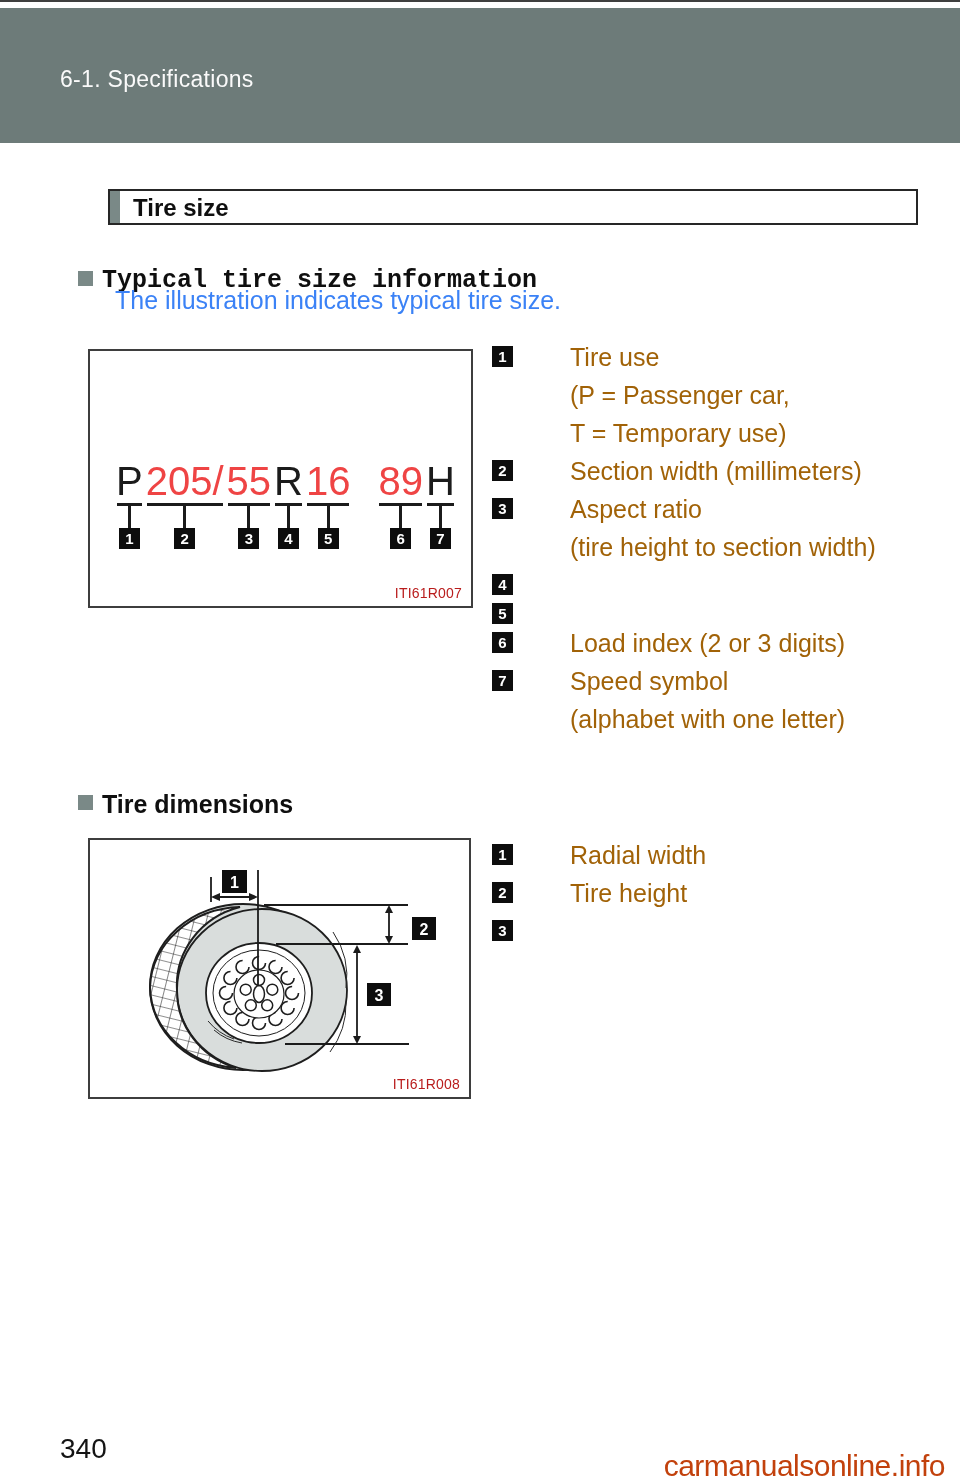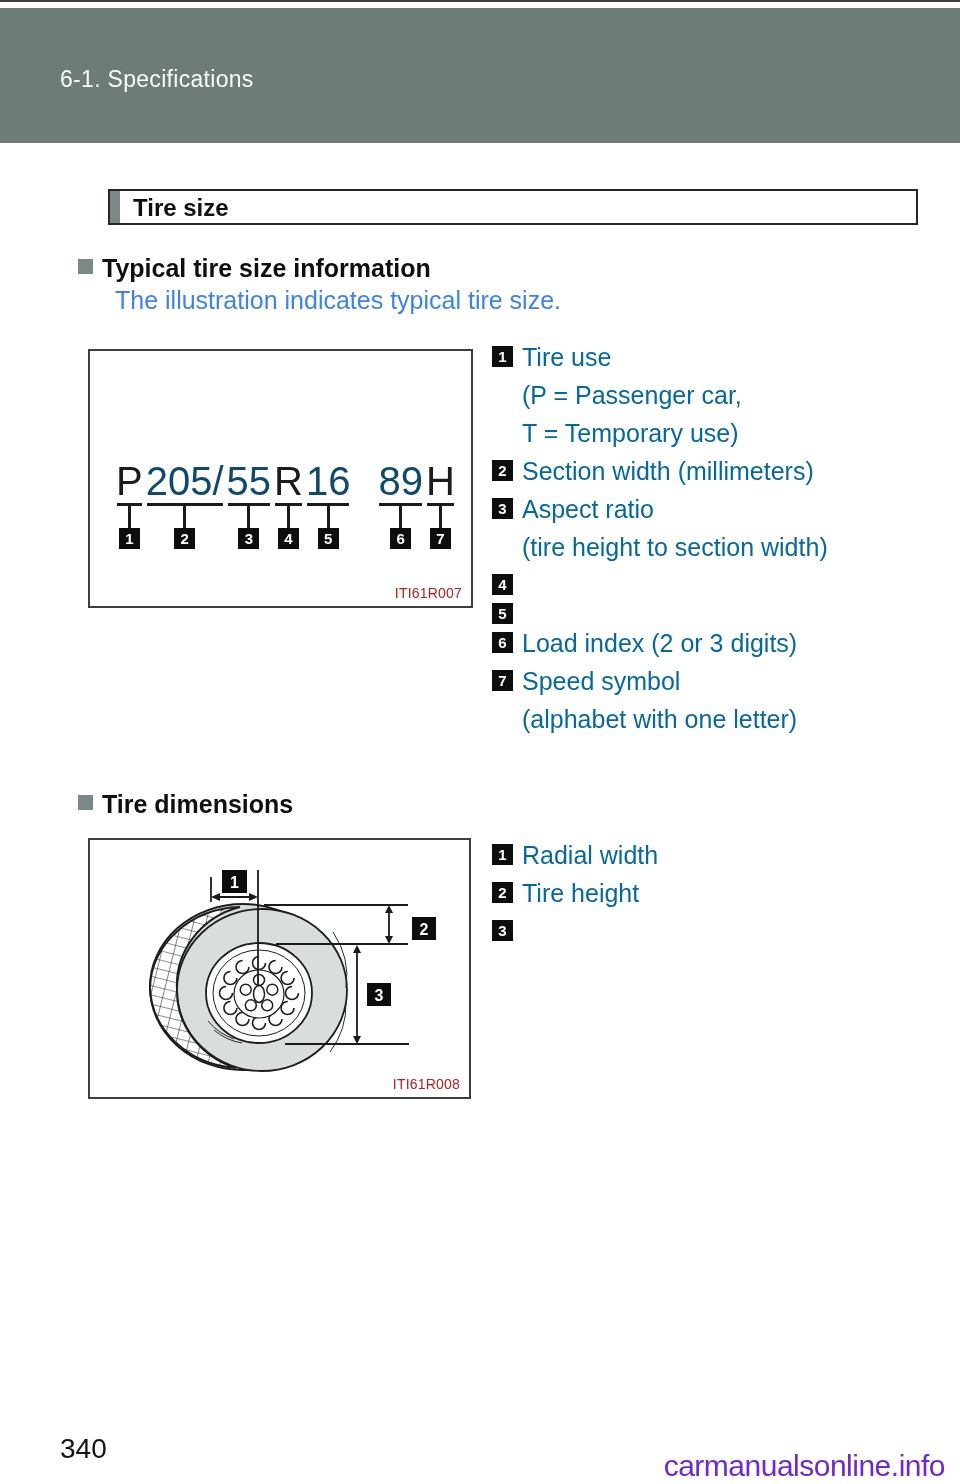--- a/index.html
+++ b/index.html
@@ -9,56 +9,56 @@
   .top-line{position:absolute;top:0;left:0;width:100%;height:2px;background:#3f3f3f;}
   .band{position:absolute;top:8px;left:0;width:100%;height:135px;background:#6d7b79;}
   .band-title{position:absolute;left:60px;top:58px;font-size:23px;color:#fafafa;letter-spacing:.3px;}
 
   .title-box{position:absolute;left:60px;top:189px;width:810px;height:36px;border:2px solid #262626;
              background:#fff;box-sizing:border-box;margin-left:48px;}
   .title-accent{position:absolute;left:0;top:0;width:10px;height:100%;background:#7a8987;}
   .title-text{position:absolute;left:23px;top:3px;font-size:24px;font-weight:bold;color:#0f0f0f;}
 
   .heading{position:absolute;left:78px;display:flex;align-items:flex-start;gap:9px;}
-  .heading-1{top:254px;}
+  .heading-1{top:266px;font-family:Liberation Mono, monospace;}
   .heading-2{top:790px;}
   .bullet{width:15px;height:15px;background:#7a8987;margin-top:5px;flex:0 0 auto;}
   .htext{font-size:25px;font-weight:bold;color:#0f0f0f;white-space:nowrap;}
 
   .intro{position:absolute;left:115px;top:286px;font-size:25px;color:#3b82f6;white-space:nowrap;}
 
   .fig{position:absolute;background:#fff;border:2px solid #3e3e3e;box-sizing:border-box;}
   .fig-1{left:88px;top:349px;width:385px;height:259px;}
   .fig-2{left:88px;top:838px;width:383px;height:261px;}
   .fig-ref{position:absolute;right:9px;bottom:5px;font-size:14px;color:#b91c1c;letter-spacing:.2px;}
 
   
   .tire-code{position:absolute;left:26px;top:110px;display:flex;align-items:flex-start;gap:3px;}
   .seg{display:flex;flex-direction:column;align-items:center;}
   .seg-text{font-size:40px;line-height:40px;}
   .seg.black .seg-text{color:#1b1b1b;}
-  .seg.gray .seg-text{color:#0c4a6e;}
+  .seg.gray .seg-text{color:#ef4444;}
   .seg-underline{height:3px;background:#1b1b1b;margin-top:2px;align-self:stretch;margin-left:1px;margin-right:1px;}
   .seg-conn{width:3px;height:22px;background:#1b1b1b;}
   .seg-badge{width:21px;height:21px;background:#0d0d0d;color:#fff;font-size:15px;font-weight:bold;
              line-height:21px;text-align:center;}
   .code-spacer{width:22px;}
 
   
   .legend{position:absolute;left:492px;margin:0;padding:0;list-style:none;}
   .legend-1{top:338px;}
   .legend-2{top:836px;}
   .legend-item{display:flex;align-items:flex-start;}
   .legend-badge{flex:0 0 auto;width:21px;height:21px;background:#0d0d0d;color:#fff;font-size:15px;
                 font-weight:bold;line-height:21px;text-align:center;margin-top:8px;}
   .legend-lines{margin-left:9px;}
-  .legend-line{font-size:25px;line-height:38px;color:#0369a1;white-space:nowrap;}
+  .legend-line{font-size:25px;line-height:38px;color:#a16207;white-space:nowrap;margin-left:48px;}
 
   .page-number{position:absolute;left:60px;top:1433px;font-size:28px;color:#141414;}
-  .watermark{position:absolute;right:15px;top:1449px;font-size:30px;color:#6d28d9;letter-spacing:-.5px;
+  .watermark{position:absolute;right:15px;top:1449px;font-size:30px;color:#c2410c;letter-spacing:-.5px;
              text-decoration:none;}
 
   svg text{font-family:"Liberation Sans",sans-serif;}
 </style>
 </head>
 <body>
 
 <div class="page">
   <div class="top-line"></div>
 

